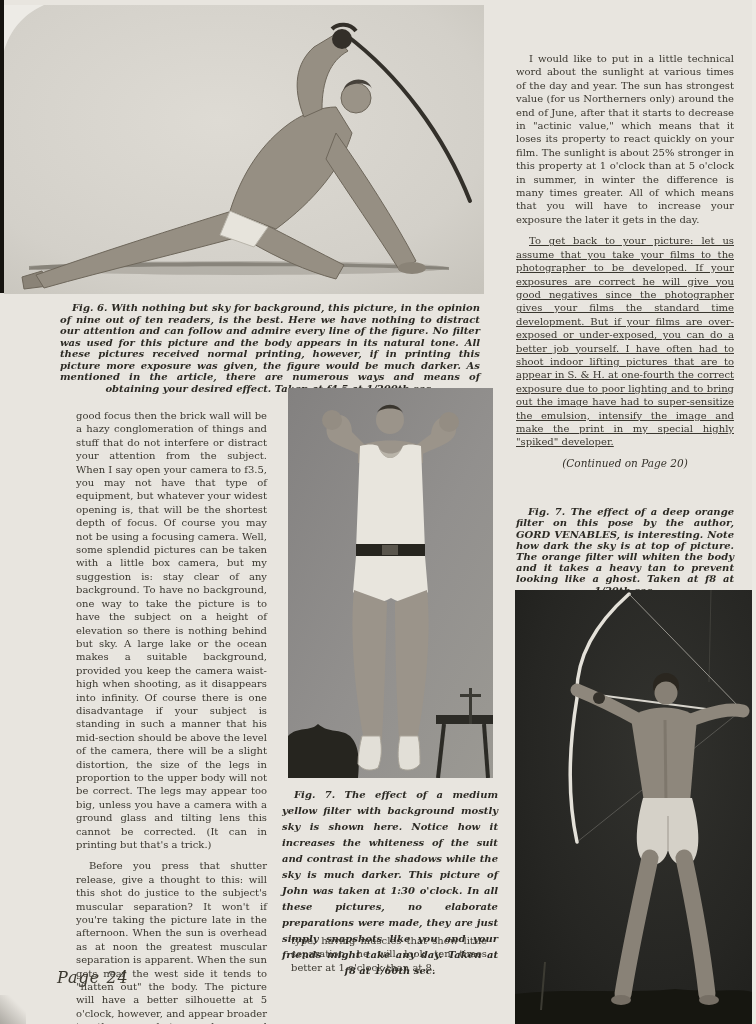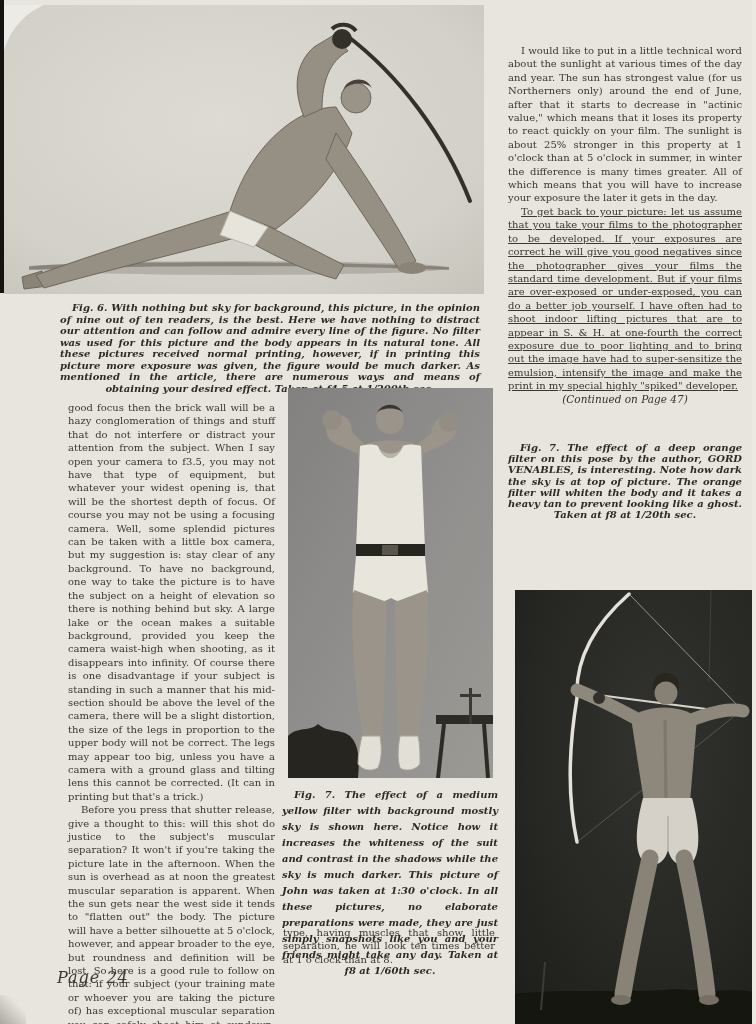--- a/index.html
+++ b/index.html
@@ -31,21 +31,21 @@
 
   .photo { display: block; overflow: hidden; }
   .photo svg { display: block; }
 
   .body-text {
     font-size: 10px;
     line-height: 13.4px;
     text-align: justify;
     color: #3a372f;
   }
-  .body-text p { margin: 0; }
+  .body-text p { margin: 8px; }
   .indent { text-indent: 13px; }
   .gap-top { margin-top: 5px; text-decoration: underline; }
 
   .caption {
     font-weight: bold;
     font-style: italic;
     font-size: 10px;
     text-align: justify;
     text-align-last: center;
     text-indent: 12px;
@@ -161,21 +161,21 @@
 
   <p class="abs caption caption-fig7" style="left:282px; top:787px; width:216px;">Fig. 7. The effect of a medium yellow filter with background mostly sky is shown here. Notice how it increases the whiteness of the suit and contrast in the shadows while the sky is much darker. This picture of John was taken at 1:30 o'clock. In all these pictures, no elaborate preparations were made, they are just simply snapshots like you and your friends might take any day. Taken at f8 at 1/60th sec.</p>
 
   <div class="abs body-text" style="left:283px; top:926px; width:212px;">
     <p>type, having muscles that show little separation, he will look ten times better at 1 o'clock than at 8.</p>
   </div>
 
   <div class="abs body-text" style="left:508px; top:44px; width:234px;">
     <p class="indent">I would like to put in a little technical word about the sunlight at various times of the day and year. The sun has strongest value (for us Northerners only) around the end of June, after that it starts to decrease in "actinic value," which means that it loses its property to react quickly on your film. The sunlight is about 25% stronger in this property at 1 o'clock than at 5 o'clock in summer, in winter the difference is many times greater. All of which means that you will have to increase your exposure the later it gets in the day.</p>
     <p class="indent gap-top">To get back to your picture: let us assume that you take your films to the photographer to be developed. If your exposures are correct he will give you good negatives since the photographer gives your films the standard time development. But if your films are over-exposed or under-exposed, you can do a better job yourself. I have often had to shoot indoor lifting pictures that are to appear in S. &amp; H. at one-fourth the correct exposure due to poor lighting and to bring out the image have had to super-sensitize the emulsion, intensify the image and make the print in my special highly "spiked" developer.</p>
-    <p class="continued-note">(Continued on Page 47)</p>
+    <p class="continued-note">(Continued on Page 20)</p>
     <p class="caption caption-fig9" style="margin-top:36px;">Fig. 7. The effect of a deep orange filter on this pose by the author, GORD VENABLES, is interesting. Note how dark the sky is at top of picture. The orange filter will whiten the body and it takes a heavy tan to prevent looking like a ghost. Taken at f8 at 1/20th sec.</p>
   </div>
 
   <div class="abs photo" style="left:515px; top:590px; width:237px; height:434px;" aria-label="Archer drawing a bow, viewed from behind against a very dark sky">
     <svg viewBox="0 0 237 434" width="237" height="434">
       <defs>
         <radialGradient id="p3bg" cx="60%" cy="35%" r="90%">
           <stop offset="0%" stop-color="#32322e"></stop>
           <stop offset="60%" stop-color="#262623"></stop>
           <stop offset="100%" stop-color="#1c1c19"></stop>

